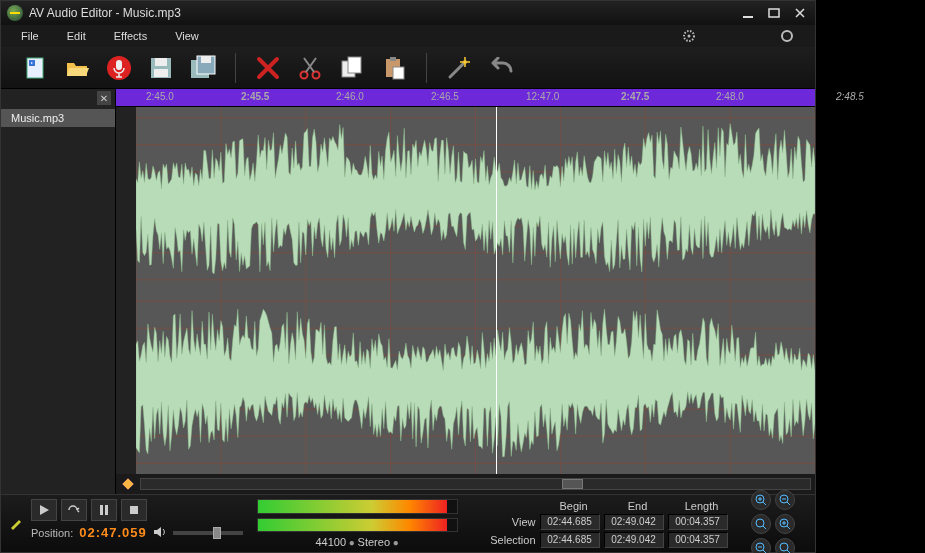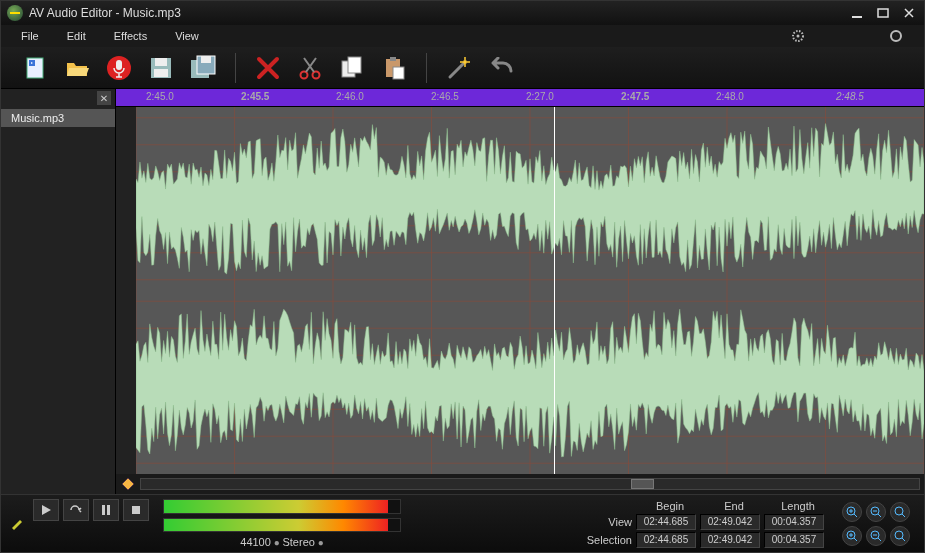--- a/index.html
+++ b/index.html
@@ -1,17 +1,17 @@
 <!DOCTYPE html>
 <html><head>
 <meta charset="utf-8">
 <style>
 * { margin:0; padding:0; box-sizing:border-box; font-family:Tahoma,Arial,sans-serif; font-size:11px; color:#ccc; }
 body { background:#000; width:925px; height:553px; overflow:hidden; user-select:none; }
-.window { width:925px; height:553px; background:#0a0a0a; border:1px solid #333; display:flex; flex-direction:column; }
+.window { width:816px; height:553px; background:#0a0a0a; border:1px solid #333; display:flex; flex-direction:column; }
 .titlebar { height:24px; background:linear-gradient(#222,#111); display:flex; align-items:center; padding:0 6px; }
 .logo { width:16px; height:16px; border-radius:50%; background:radial-gradient(circle at 40% 35%, #7a5, #243); margin-right:6px; position:relative; }
 .logo::after { content:""; position:absolute; left:3px; top:7px; width:10px; height:2px; background:linear-gradient(90deg,#fd0,#fd0); }
 .title { flex:1; color:#ddd; font-size:12px; }
 .winbtns { display:flex; gap:8px; }
 .winbtn { width:18px; height:14px; display:flex; align-items:center; justify-content:center; color:#ddd; cursor:pointer; }
 .menubar { height:22px; background:#1a1a1a; display:flex; align-items:center; padding:0 20px; gap:28px; }
 .menubar .mitem { color:#ddd; cursor:pointer; }
 .menubar .spacer { flex:1; }
 .gear { width:16px; height:16px; display:flex; align-items:center; justify-content:center; }
@@ -193,21 +193,21 @@
         <div class="fileitem">Music.mp3</div>
       </div>
     </div>
 
     <div class="main">
       <div class="ruler" id="ruler">
           <span class="tick" style="left: 30px;">2:45.0</span>
           <span class="tick" style="left: 125px; font-weight: bold;">2:45.5</span>
           <span class="tick" style="left: 220px;">2:46.0</span>
           <span class="tick" style="left: 315px;">2:46.5</span>
-          <span class="tick" style="left: 410px;">2:27.0</span>
+          <span class="tick" style="left: 410px;">12:47.0</span>
           <span class="tick" style="left: 505px; font-weight: bold;">2:47.5</span>
           <span class="tick" style="left: 600px;">2:48.0</span>
           <span class="tick" style="left: 720px; font-style: italic;">2:48.5</span>
         </div>
       <div class="wavearea">
         <div class="scale" id="scaleL">
             <div class="slabel" style="top: 10px;">75</div>
             <div class="slabel" style="top: 35px;">50</div>
             <div class="slabel" style="top: 60px;">25</div>
             <div class="slabel" style="top: 85px;">0</div>
@@ -291,20 +291,31 @@
               <rect x="2" y="1" width="3" height="10" fill="#ccc"></rect>
               <rect x="7" y="1" width="3" height="10" fill="#ccc"></rect>
             </svg>
           </div>
         <div class="playbtn">
             <svg width="12" height="12">
               <rect x="2" y="2" width="8" height="8" fill="#ccc"></rect>
             </svg>
           </div>
       </div>
+      <div class="posrow">
+        <span class="poslabel">Position:</span>
+        <span class="posval">02:47.059</span>
+        <span><svg width="14" height="12">
+              <polygon points="1,4 4,4 8,1 8,11 4,8 1,8" fill="#ccc"></polygon>
+              <path d="M10 3a4 4 0 010 6" stroke="#ccc" fill="none"></path>
+            </svg></span>
+        <div class="volslider">
+            <div class="volknob" style="left:40px"></div>
+          </div>
+      </div>
     </div>
 
     <div class="meters">
       <div class="meter">
           <div class="meterfill" id="meterL" style="width: 95%;"></div>
         </div>
       <div class="meter">
           <div class="meterfill" id="meterR" style="width: 95%;"></div>
         </div>
       <div class="meterinfo">

